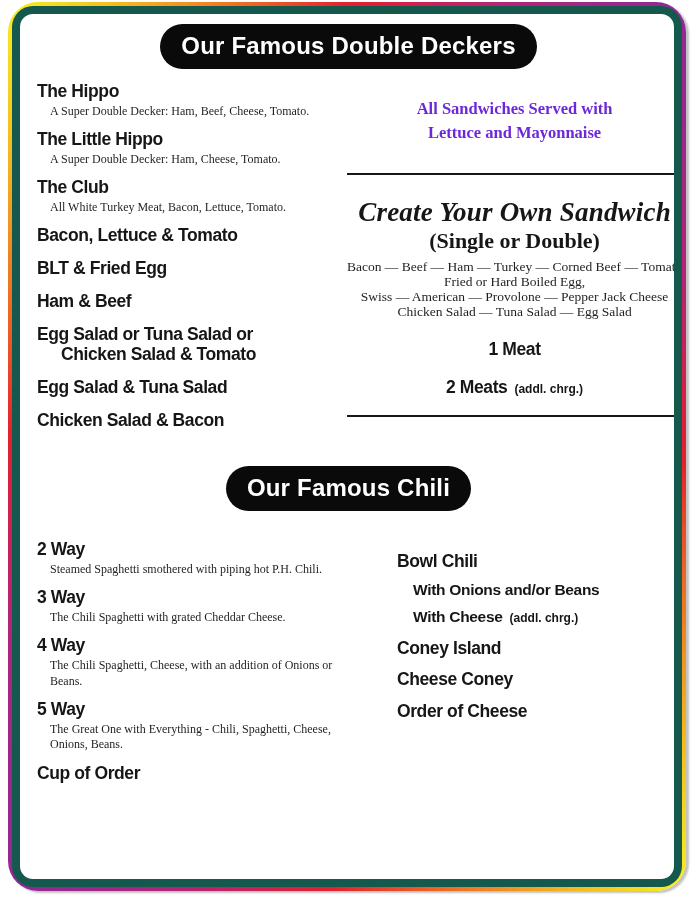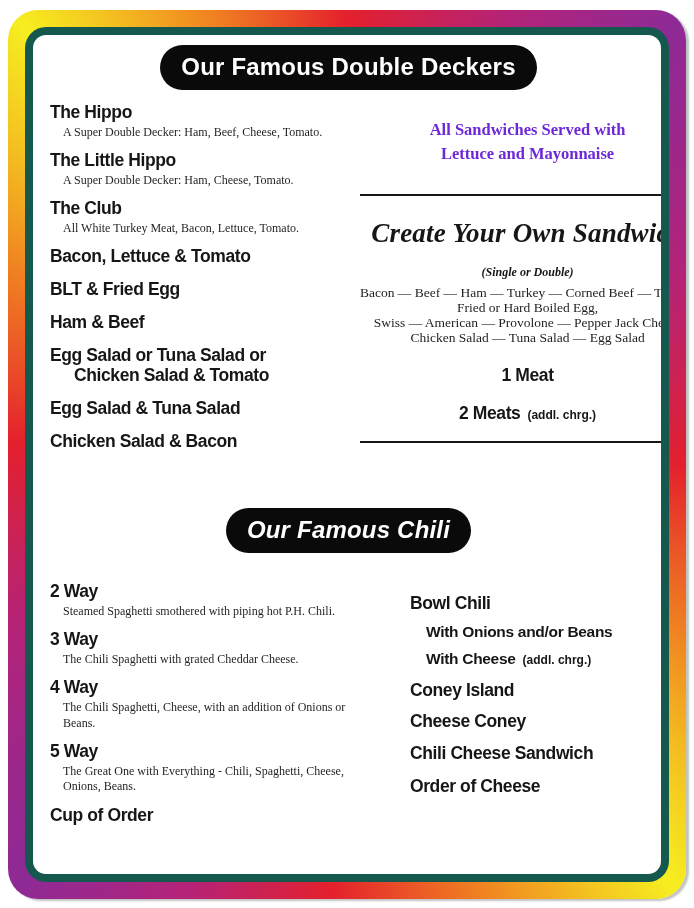--- a/index.html
+++ b/index.html
@@ -2,22 +2,22 @@
 <html><head>
 <meta charset="utf-8">
 <style>
   html,body { margin:0; padding:0; background:#ffffff; }
   body {
     width:694px; height:908px; position:relative; overflow:hidden;
     font-family:"Liberation Sans", sans-serif;
     -webkit-font-smoothing:antialiased;
   }
   .card-rainbow {
-    position:absolute; left:8px; top:10px; width:678px; height:889px;
-    border-radius:30px; box-sizing:border-box; padding:17px;
+    position:absolute; left:8px; top:2px; width:678px; height:889px;
+    border-radius:30px; box-sizing:border-box; padding:4px;
     background: conic-gradient(from 0deg at 50% 50%,
       #e4202d 0deg, #b52377 20deg, #8e2a96 37deg, #b52377 62deg,
       #e4202d 92deg, #f08121 118deg, #f6ee20 143deg, #f08121 163deg,
       #e4202d 182deg, #b52377 200deg, #8e2a96 217deg, #b52377 243deg,
       #e4202d 272deg, #f08121 299deg, #f6ee20 323deg, #f08121 343deg,
       #e4202d 360deg);
     box-shadow: 3px 2px 2px rgba(120,120,120,0.45);
   }
   .card-teal {
     height:100%; box-sizing:border-box; padding:8px;
@@ -27,21 +27,21 @@
     height:100%; box-sizing:border-box; padding:10px 6px 0 9px;
     border-radius:13px; background:#ffffff; overflow:hidden;
   }
 
   .pill {
     background:#0a0a0a; color:#ffffff; font-weight:bold;
     font-size:24px; letter-spacing:0.2px; line-height:1.15;
     border-radius:24px; padding:8px 21px 9px; width:max-content;
     margin:0 auto; text-align:center;
   }
-  .pill-chili { margin-top:43px;font-style:italic; }
+  .pill-chili { margin-top:22px; }
 
   .grid-dd {
     display:grid; grid-template-columns:310px 1fr;
     margin-top:13px; padding:0 16px 0 8px;
   }
   .grid-chili {
     display:grid; grid-template-columns:360px 1fr;
     margin-top:29px; padding:0 10px 0 8px;
   }
 
@@ -67,21 +67,21 @@
   .rc-note {
     font-family:"Liberation Serif", serif; font-weight:bold;
     font-size:16.5px; line-height:1.5; margin-top:15px; color:#6d28d9;
   }
   .rc-rule { border:none; border-top:2px solid #171717; margin:27px 0 0 0; }
   .rc-rule2 { margin-top:15px; }
   .cyo-title {
     font-family:"Liberation Serif", serif; font-style:italic; font-weight:bold;
     font-size:27px; letter-spacing:0.2px; margin-top:22px; white-space:nowrap;
   }
-  .cyo-sub { font-family:"Liberation Serif", serif; font-weight:bold; font-size:12px; margin-top:16px;font-style:italic; }
+  .cyo-sub { font-family:"Liberation Serif", serif; font-weight:bold; font-size:22px; margin-top:0; }
   .cyo-lines {
     font-family:"Liberation Serif", serif; font-size:13.5px; color:#1f1f1f;
     line-height:1.12; margin-top:5px;
   }
   .cyo-line { white-space:nowrap; }
   .meats { text-align:center; margin-top:19px; }
   .meat-row { font-size:17.5px; font-weight:bold; letter-spacing:-0.4px; margin-bottom:17px; }
 
   .chili-right { margin-top:12px; }
   .chili-right .mi-desc { max-width:265px; }
@@ -189,23 +189,20 @@
                 <span>With Cheese</span><span class="addl-note">(addl. chrg.)</span>
               </div>
             </div>
             <div class="mi has-desc">
               <div class="mi-title">Coney Island</div>
             </div>
             <div class="mi">
               <div class="mi-title">Cheese Coney</div>
             </div>
             <div class="mi">
-              <div class="mi-title">Chili Cheese Sandwich</div>
-            </div>
-            <div class="mi">
               <div class="mi-title">Order of Cheese</div>
             </div>
 
           </div>
         </div>
 
       </div>
     </div>
   </div>
 </div>

